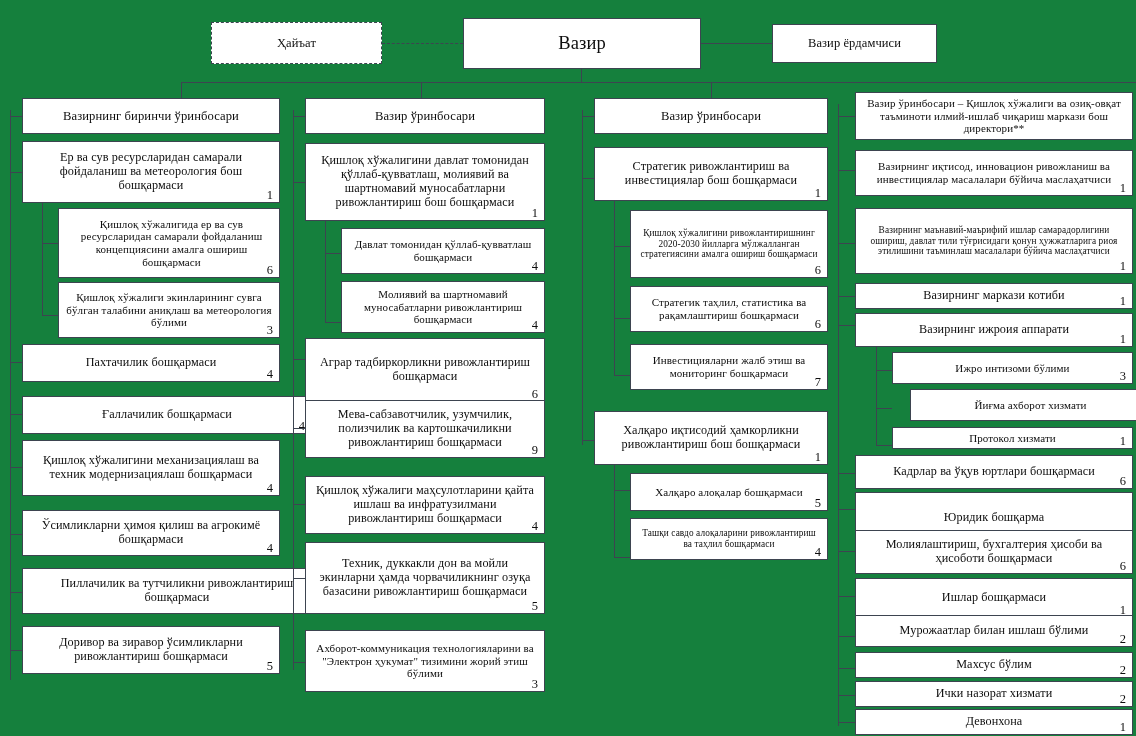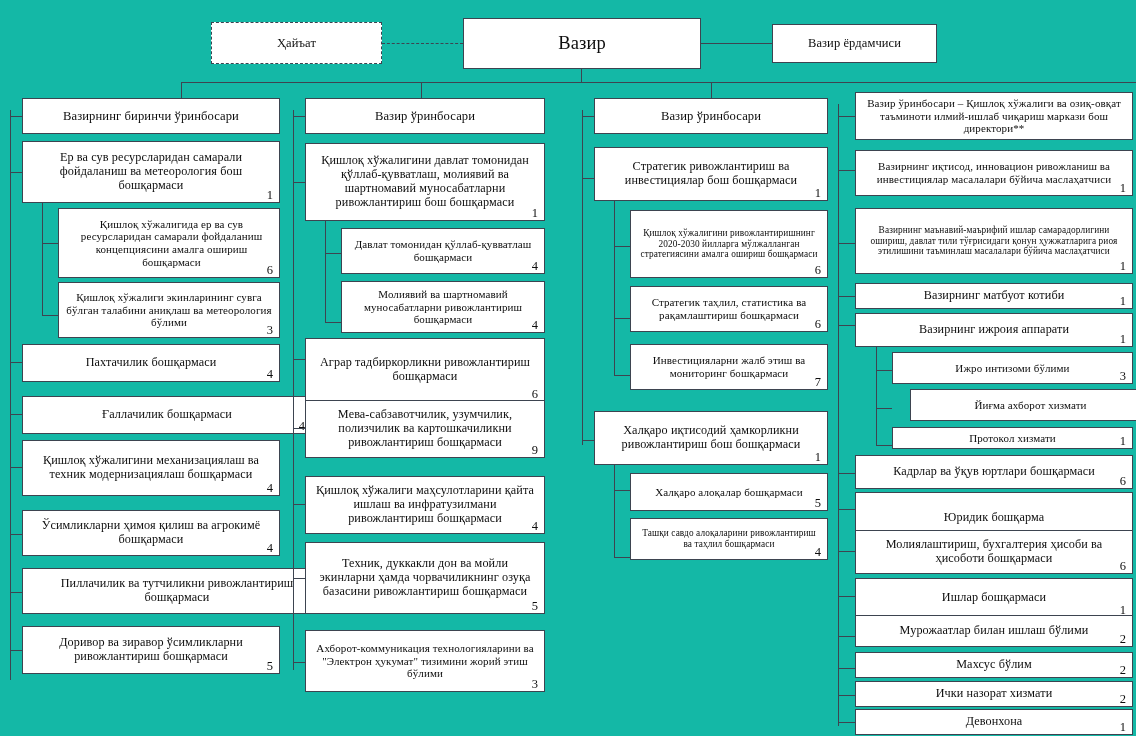--- a/index.html
+++ b/index.html
@@ -6,21 +6,21 @@
   body{
     font-family:"Liberation Serif","DejaVu Serif",serif;
     color:#0d0d0d;
     -webkit-font-smoothing:antialiased;
   }
   #chart{
     position:relative;
     width:1136px;
     height:736px;
     overflow:hidden;
-    background:#14b8a6;
+    background:#15803d;
   }
   
   .box{
     position:absolute;
     box-sizing:border-box;
     border:1.3px solid #3d4450;
     background:#ffffff;
     display:flex;
     align-items:center;
     justify-content:center;
@@ -260,21 +260,21 @@
 
   <div class="box t-sub" style="left:855px;top:150px;width:278px;height:46px;">
     <span class="txt">Вазирнинг иқтисод, инновацион ривожланиш ва инвестициялар масалалари бўйича маслаҳатчиси</span>
     <span class="cnt">1</span>
   </div>
   <div class="box t-xsmall" style="left:855px;top:208px;width:278px;height:66px;">
     <span class="txt">Вазирнинг маънавий-маърифий ишлар самарадорлигини ошириш, давлат тили тўғрисидаги қонун ҳужжатларига риоя этилишини таъминлаш масалалари бўйича маслаҳатчиси</span>
     <span class="cnt">1</span>
   </div>
   <div class="box t-main" style="left:855px;top:283px;width:278px;height:26px;">
-    <span class="txt">Вазирнинг матбуот котиби</span>
+    <span class="txt">Вазирнинг маркази котиби</span>
     <span class="cnt">1</span>
   </div>
   <div class="box t-main" style="left:855px;top:313px;width:278px;height:34px;">
     <span class="txt">Вазирнинг ижроия аппарати</span>
     <span class="cnt">1</span>
   </div>
   <div class="ln v" style="left:876px;top:347px;height:99px;"></div>
   <div class="ln h" style="left:876px;top:370px;width:16px;"></div>
   <div class="ln h" style="left:876px;top:408px;width:16px;"></div>
   <div class="ln h" style="left:876px;top:445px;width:16px;"></div>

